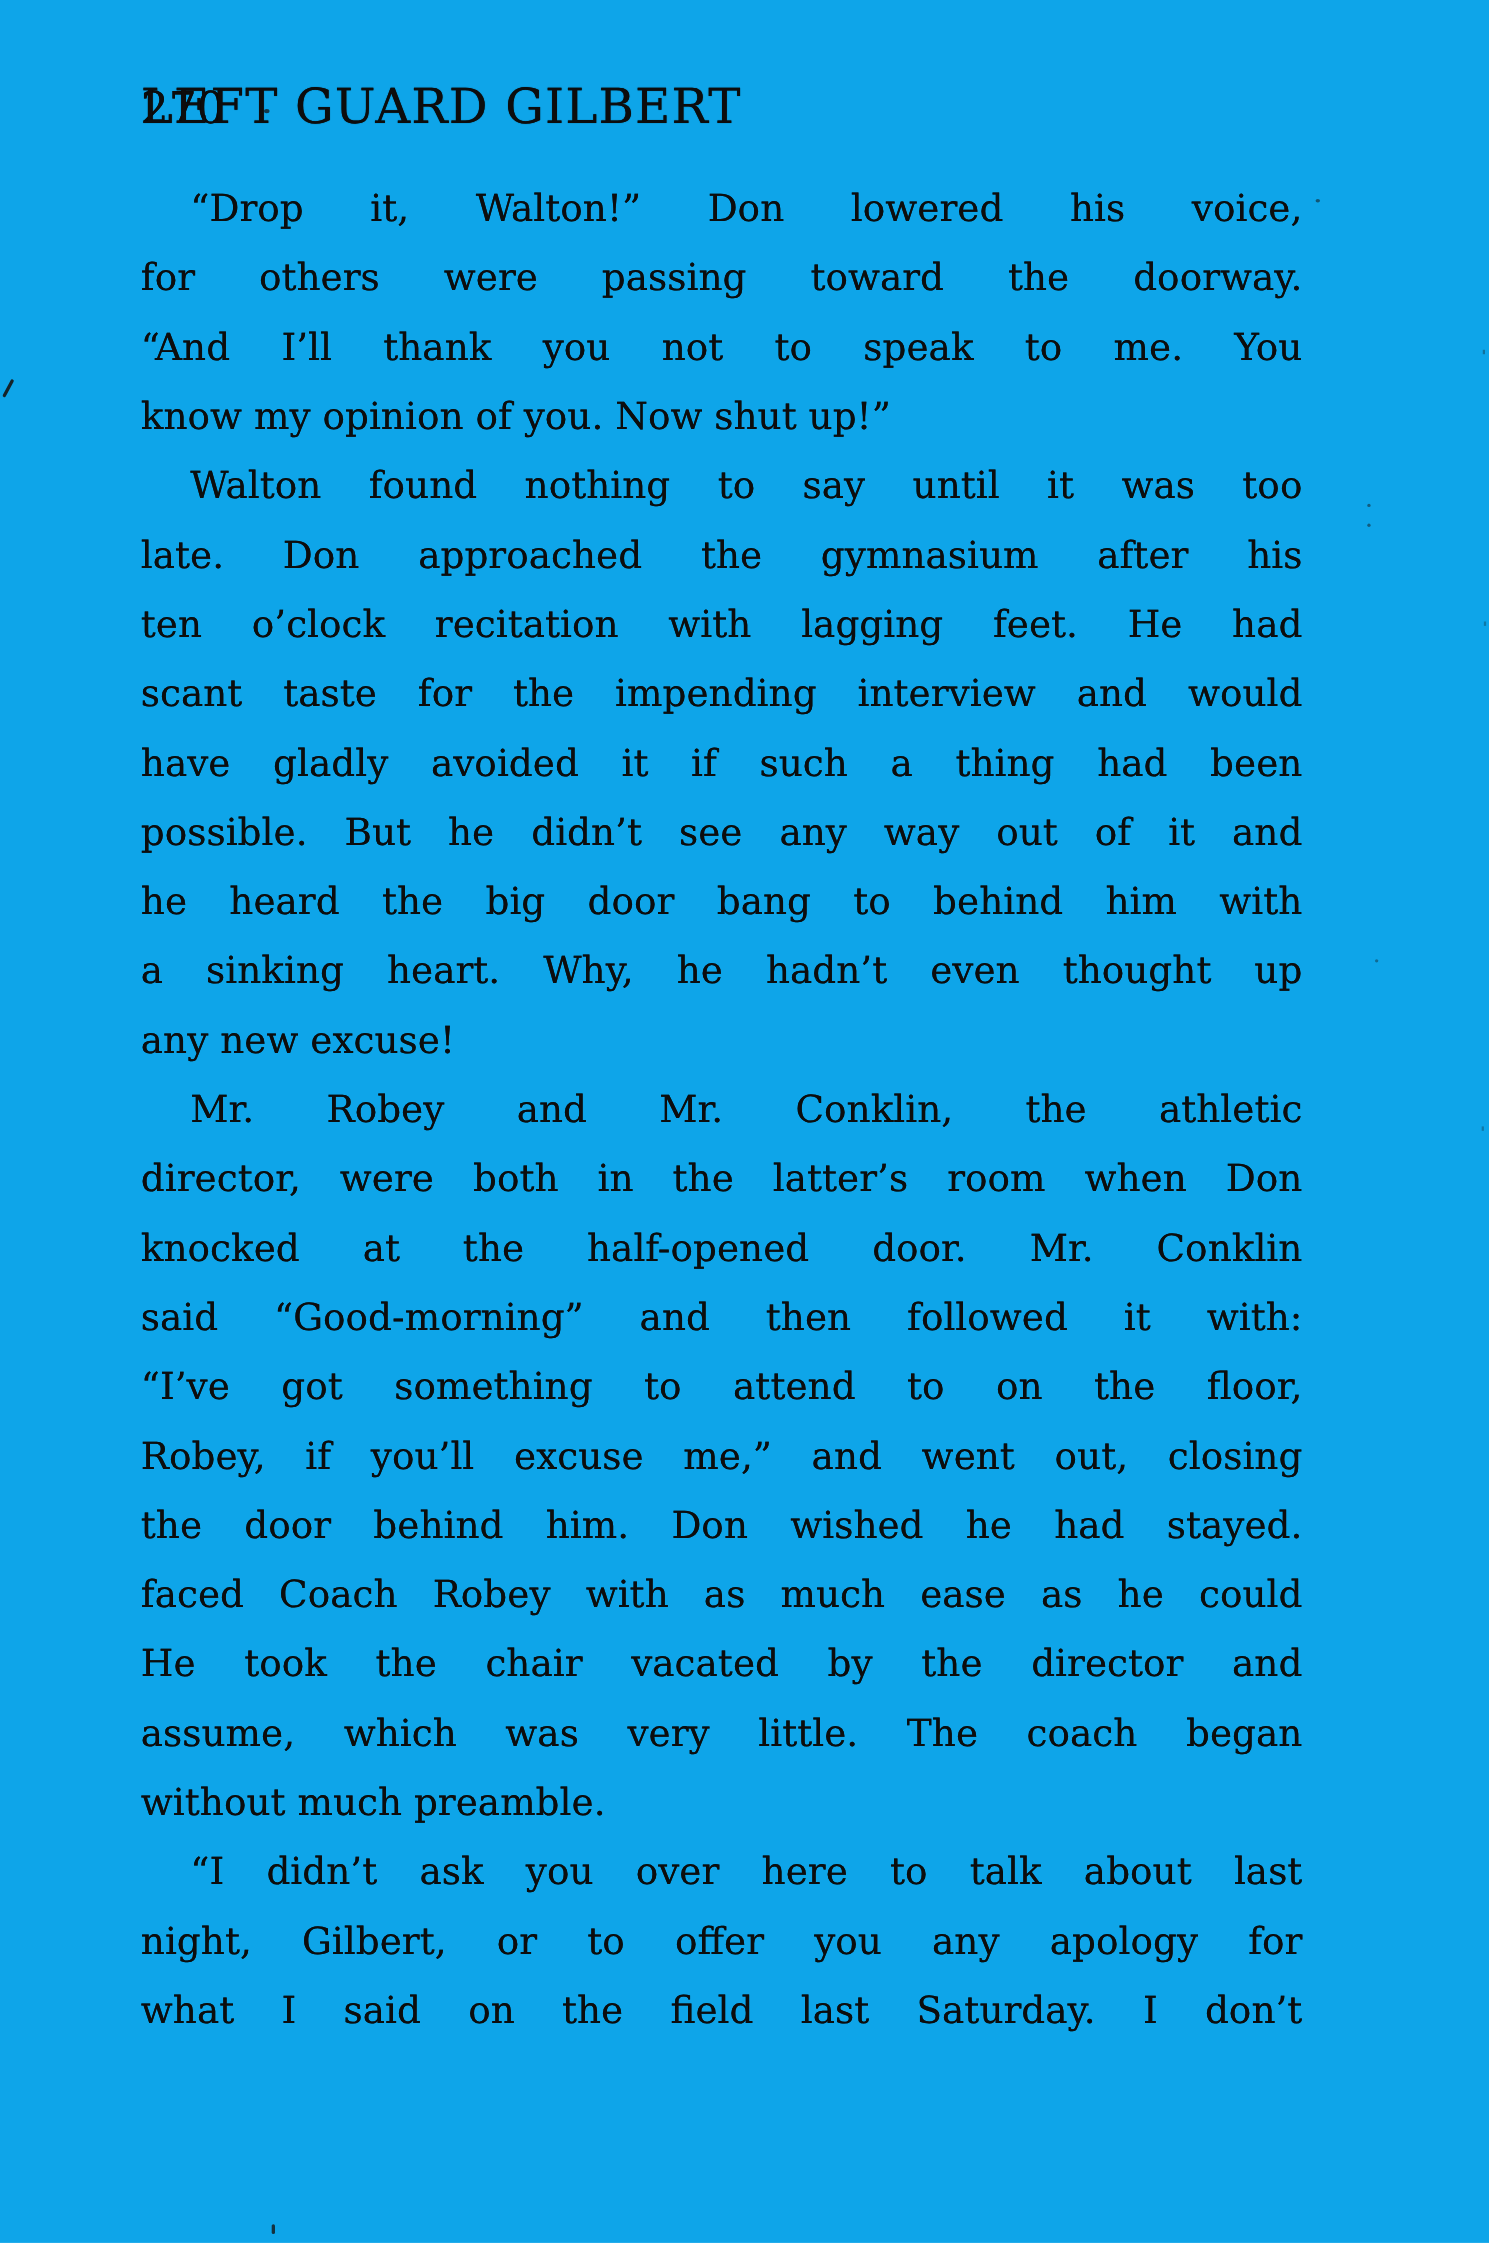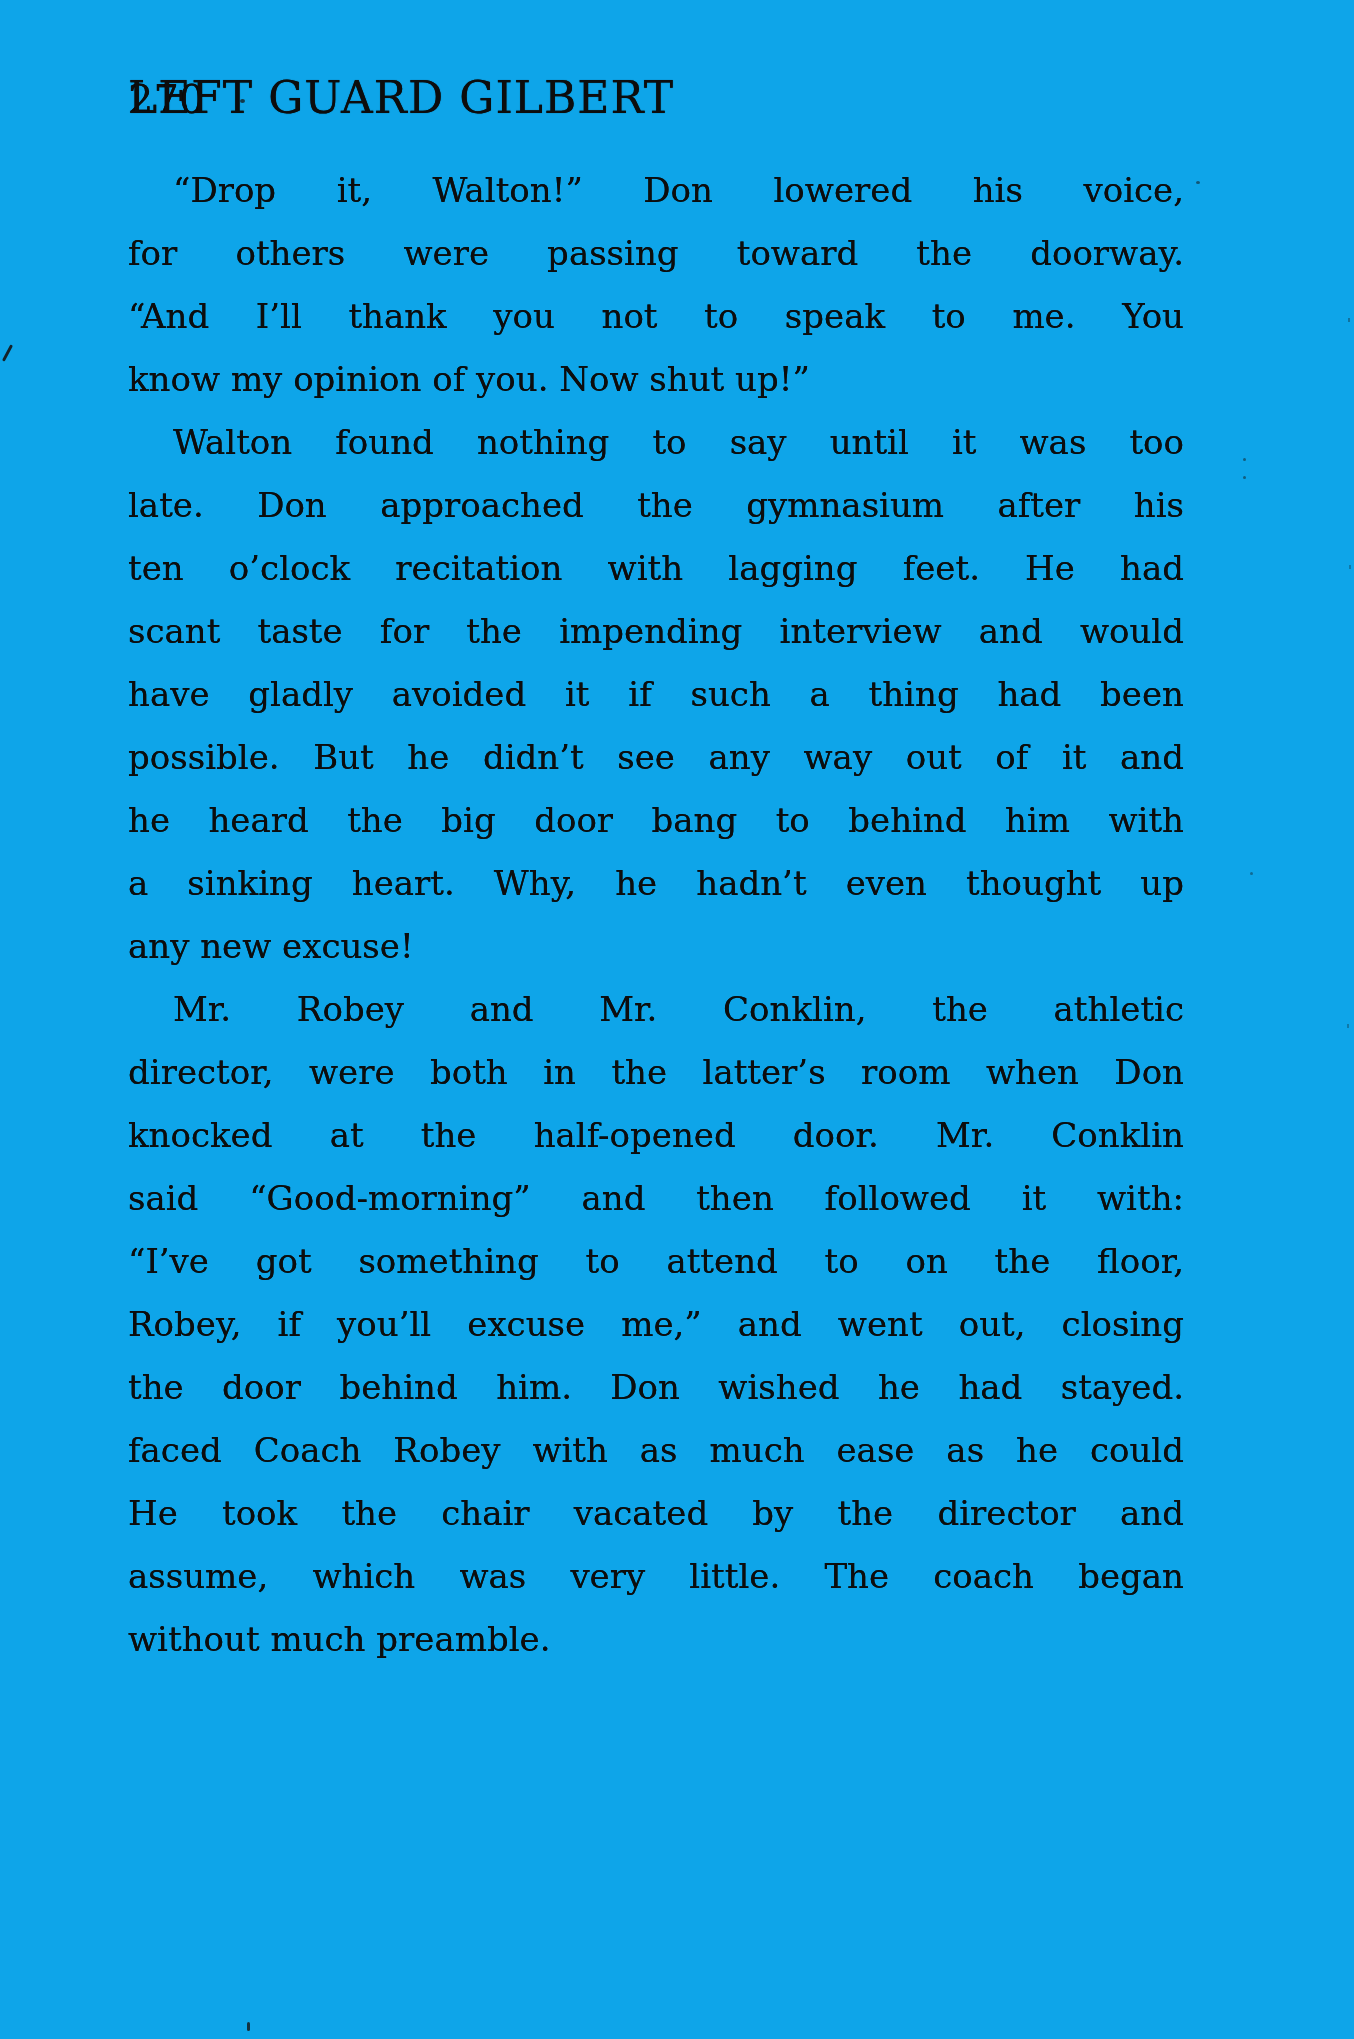--- a/index.html
+++ b/index.html
@@ -116,20 +116,25 @@
       <div class="line">said “Good-morning” and then followed it with:</div>
       <div class="line">“I’ve got something to attend to on the floor,</div>
       <div class="line">Robey, if you’ll excuse me,” and went out, closing</div>
       <div class="line">the door behind him. Don wished he had stayed.</div>
       <div class="line">faced Coach Robey with as much ease as he could</div>
       <div class="line">He took the chair vacated by the director and</div>
       <div class="line">assume, which was very little. The coach began</div>
       <div class="line plast">without much preamble.</div>
     </div>
 
+    <div class="para">
+      <div class="line first">“I didn’t ask you over here to talk about last</div>
+      <div class="line">night, Gilbert, or to offer you any apology for</div>
+      <div class="line">what I said on the field last Saturday. I don’t</div>
+    </div>
 
   </div>
 
   <div class="artifact a-slash"></div>
   <div class="artifact a-speck1"></div>
   <div class="artifact a-speck2"></div>
   <div class="artifact a-colon1a"></div>
   <div class="artifact a-colon1b"></div>
   <div class="artifact a-dot3"></div>
   <div class="artifact a-edge1"></div>

